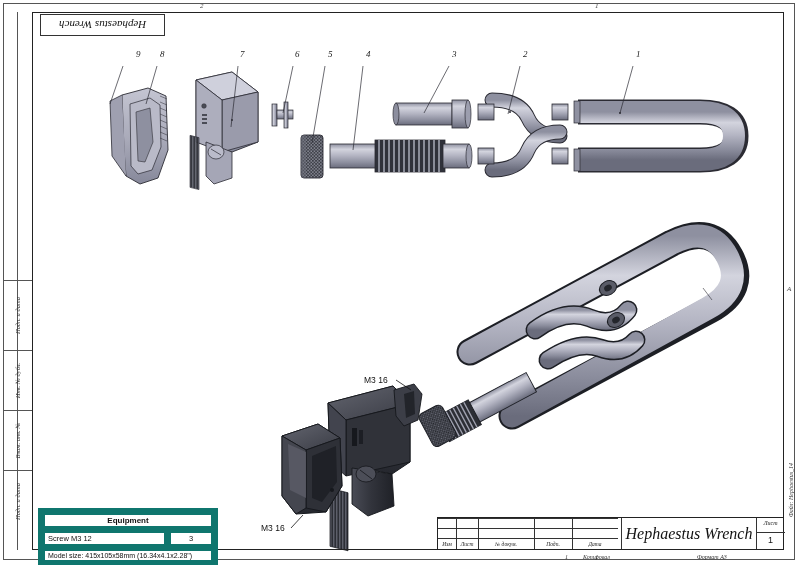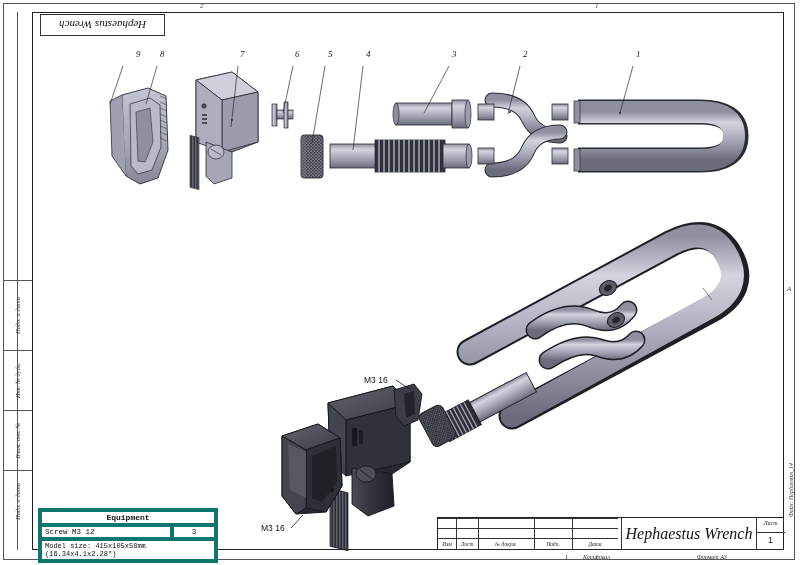--- a/index.html
+++ b/index.html
@@ -34,21 +34,21 @@
 
   
   .right-file{position:absolute;left:784px;top:430px;width:14px;height:120px;
       display:flex;align-items:center;justify-content:center;}
   .right-file span{transform:rotate(-90deg);white-space:nowrap;font-size:6px;color:#333;
       font-family:"Liberation Serif",serif;font-style:italic;}
 
   
   .equip{position:absolute;left:38px;top:508px;width:180px;border:1px solid #333;border-collapse:collapse;
       font-size:7.5px;color:#111;background:#fff;}
-  .equip td,.equip th{border:4px solid #0f766e;padding:1px 3px;font-weight:normal;font-family:Liberation Mono, monospace;}
+  .equip td,.equip th{border:7px solid #0f766e;padding:1px 3px;font-weight:normal;}
   .equip th{font-weight:bold;text-align:center;font-size:8px;}
   .equip .qty{width:34px;text-align:center;}
   .equip .span2{font-size:7px;}
 
   
   .tb{position:absolute;left:437px;top:517px;width:347px;height:33px;border:1.4px solid #222;
       box-sizing:border-box;background:#fff;}
   .tb-grid{position:absolute;left:0;top:0;width:180px;height:31px;}
   .tb-grid .h{position:absolute;left:0;width:180px;height:1px;background:#333;}
   .tb-grid .v{position:absolute;top:0;width:1px;height:31px;background:#333;}

